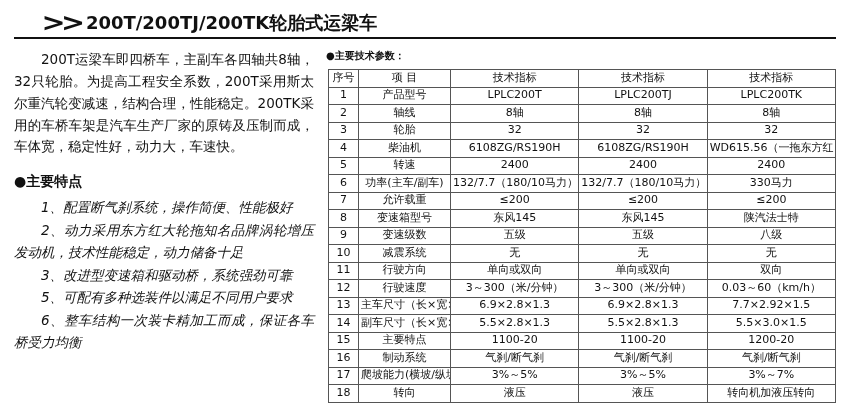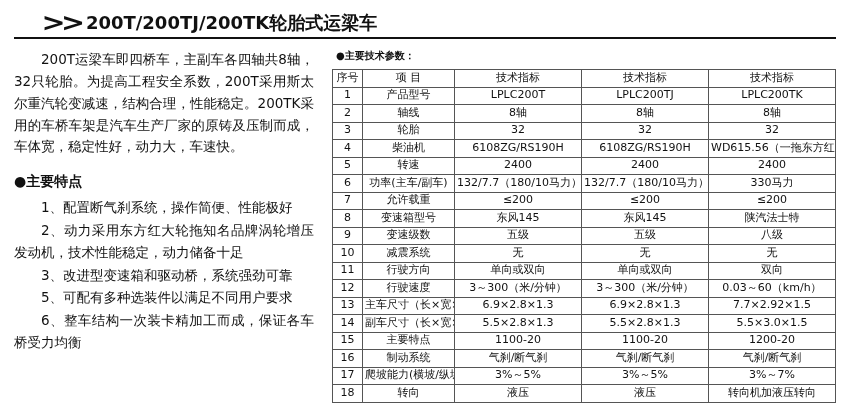--- a/index.html
+++ b/index.html
@@ -40,21 +40,21 @@
     white-space: nowrap;
   }
   .title-rule {
     border-bottom: 2px solid #111;
     margin: 2px 0 10px 0;
     width: 100%;
   }
   
   .cols {
     display: flex;
-    gap: 16px;
+    gap: 6px;
     align-items: flex-start;
   }
   .left-col {
     width: 300px;
     flex: 0 0 300px;
     font-size: 13.5px;
     line-height: 1.62;
   }
   .right-col {
     flex: 1 1 auto;
@@ -74,20 +74,21 @@
     margin: 0;
     padding: 0;
     list-style: none;
     font-size: 13.5px;
     line-height: 1.62;
   }
   .feat-list li {
     text-indent: 2em;
     text-align: justify;
     margin-bottom: 1px;
+    font-style: italic;
   }
   
   .specs-head {
     font-size: 10px;
     font-weight: bold;
     margin: 0 0 6px 6px;
   }
   
   table.specs {
     border-collapse: collapse;
@@ -105,21 +106,21 @@
     white-space: nowrap;
     overflow: hidden;
   }
   table.specs thead th {
     font-weight: normal;
     background: #fff;
   }
   col.c-no    { width: 30px; }
   col.c-item  { width: 92px; }
   col.c-val   { width: auto; }
-  .tbl-wrap { margin-left: 2px; }
+  .tbl-wrap { margin-left: 8px; }
 </style>
 </head>
 <body>
 
 <div class="page">
 
   <div class="title-row">
     <span class="chev">&gt;&gt;</span>
     <span class="title-text">200T/200TJ/200TK轮胎式运梁车</span>
   </div>

